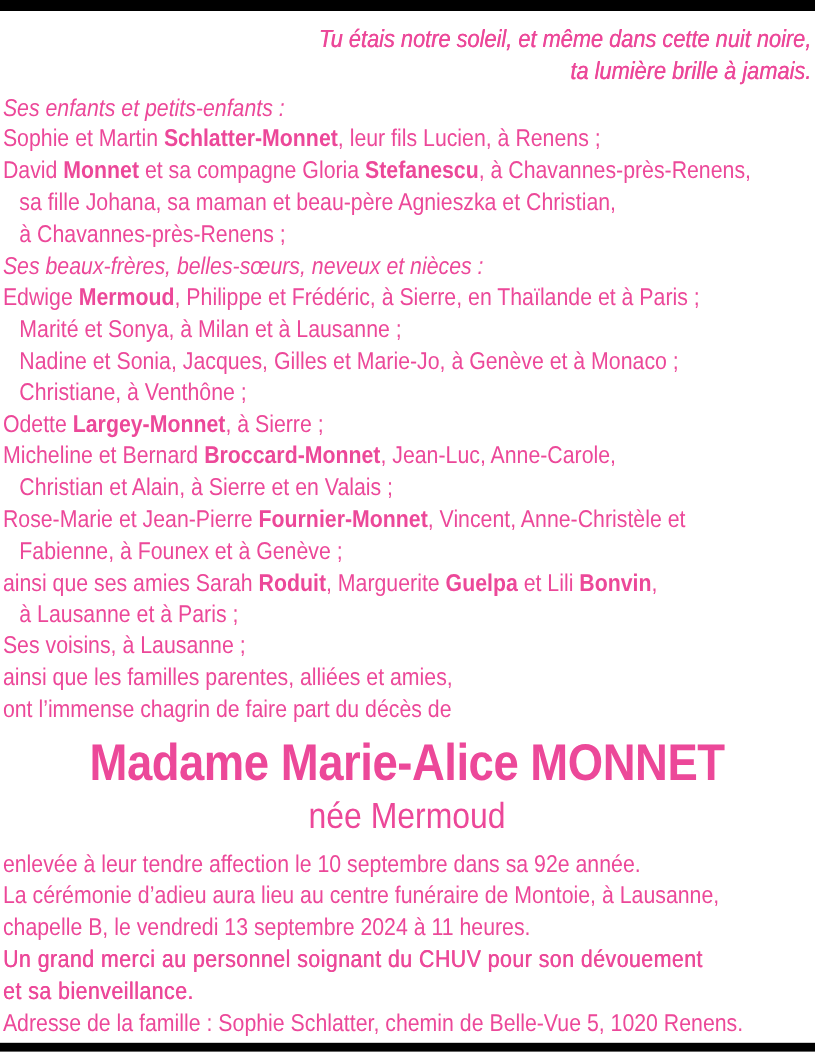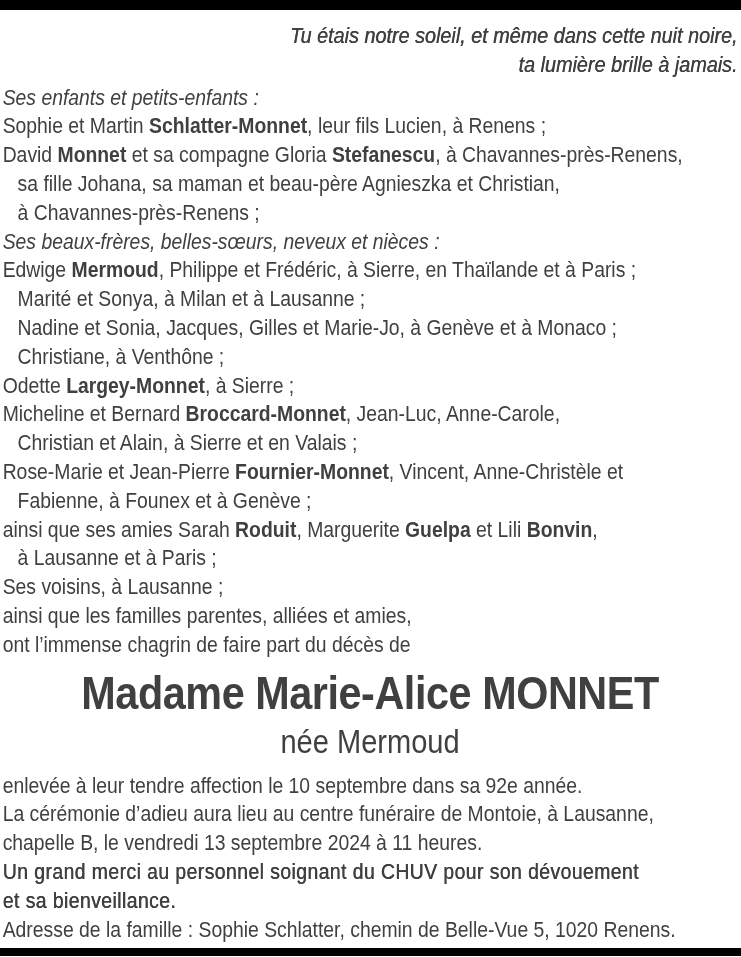--- a/index.html
+++ b/index.html
@@ -63,21 +63,21 @@
     margin-top: 2px;
     text-align: center;
     font-size: 33px;
     line-height: 40px;
     white-space: nowrap;
   }
 </style>
 </head>
 <body>
 
-<div class="page" style="color: #404040; background: rgb(255, 255, 255);">
+<div class="page" style="color: #ec4899; background: rgb(255, 255, 255);">
   <div class="bar top" style="background: rgb(0, 0, 0);"></div>
 
   <div class="content">
     <div class="quote">
       <div>Tu étais notre soleil, et même dans cette nuit noire,</div>
       <div>ta lumière brille à jamais.</div>
     </div>
 
     <div class="family-lines" id="family-lines">
         <div class="line italic"><span>Ses enfants et petits-enfants :</span></div>

